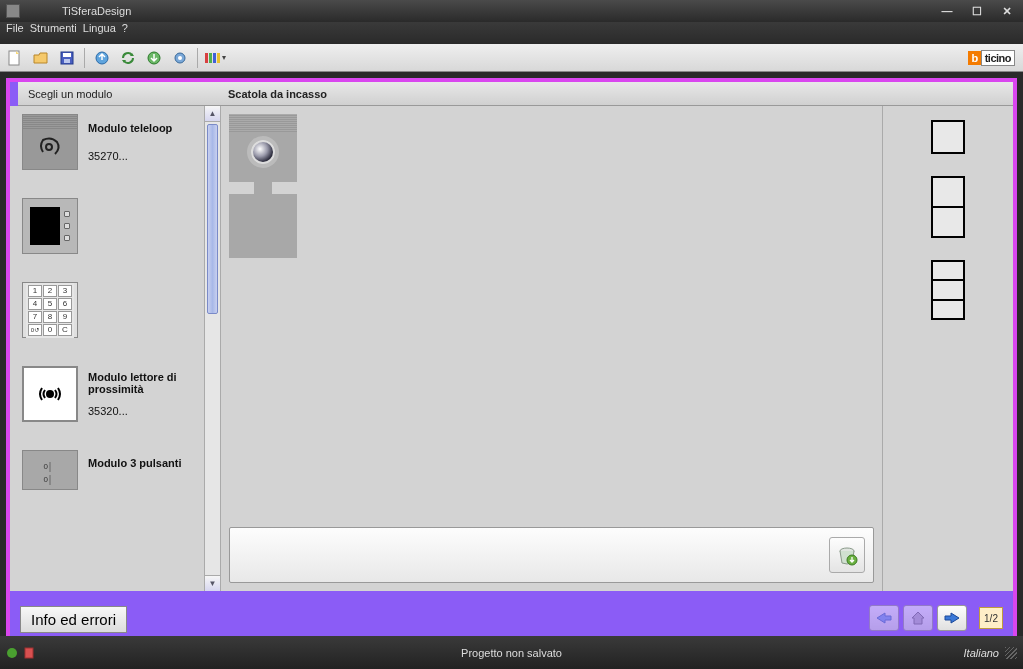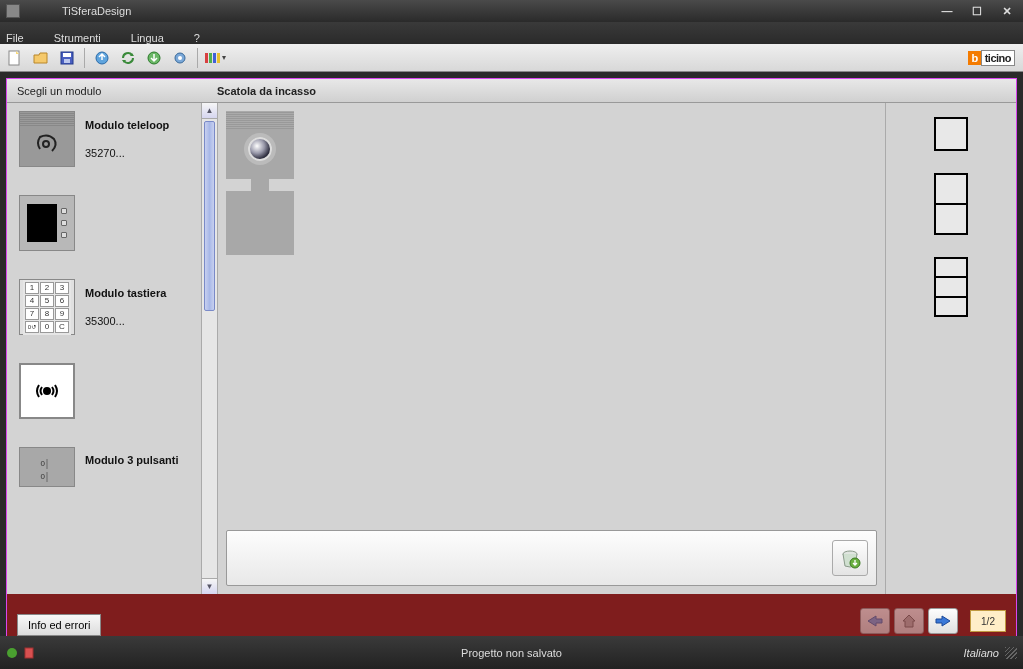--- a/index.html
+++ b/index.html
@@ -6,34 +6,34 @@
   body { width: 1023px; height: 669px; background: #1a1a1a; overflow: hidden; font-size: 11px; }
 
   
   .titlebar { height: 22px; background: linear-gradient(#4a4a4a,#2a2a2a); display: flex; align-items: center; padding: 0 6px; color: #ddd; gap: 36px; }
   .titlebar .app-icon { width: 14px; height: 14px; background: #888; margin-right: 6px; border: 1px solid #555; }
   .titlebar .title { flex: 1; font-size: 11px; }
   .titlebar .win-btns { display: flex; gap: 10px; }
   .titlebar .win-btn { width: 20px; height: 14px; color: #ddd; cursor: pointer; display: flex; align-items: center; justify-content: center; font-weight: bold; }
 
   
-  .menubar { height: 22px; background: linear-gradient(#3a3a3a,#2a2a2a); display: flex; align-items: flex-end; padding: 0 6px; gap: 30px; color: #ddd; }
+  .menubar { height: 22px; background: linear-gradient(#3a3a3a,#2a2a2a); display: flex; align-items: flex-start; padding: 0 6px; gap: 6px; color: #ddd; }
   .menubar .menu-item { font-size: 11px; cursor: pointer; }
 
   
   .toolbar { height: 28px; background: linear-gradient(#efefef,#d8d8d8); display: flex; align-items: center; padding: 0 4px; gap: 4px; border-bottom: 1px solid #888; }
   .toolbar .tb-btn { width: 22px; height: 22px; display: flex; align-items: center; justify-content: center; cursor: pointer; border-radius: 2px; }
   .toolbar .sep { width: 1px; height: 20px; background: #aaa; margin: 0 2px; }
   .toolbar .brand { margin-left: auto; margin-right: 4px; display: flex; align-items: center; }
   .brand-badge { background: #f47b00; color: #fff; padding: 1px 3px; font-weight: bold; font-size: 11px; letter-spacing: -0.5px; }
   .brand-text { background: #fff; color: #222; padding: 1px 3px; font-weight: bold; font-size: 11px; letter-spacing: -0.5px; border:1px solid #888; }
 
   
   .main { position: absolute; top: 72px; left: 0; right: 0; bottom: 20px; background: #2a2a2a; padding: 6px; }
-  .panel { background: #7f1d1d; width: 100%; height: 100%; border: 1px solid #d946ef; position: relative; }
+  .panel { background: #8b5cf6; width: 100%; height: 100%; border: 4px solid #d946ef; position: relative; padding-left: 8px; }
 
   
   .col-headers { height: 24px; background: linear-gradient(#e8e8e8,#d0d0d0); border-bottom: 1px solid #999; display: flex; align-items: center; font-size: 11px; color: #222; }
   .col-headers .h-left { width: 210px; padding-left: 10px; }
   .col-headers .h-center { flex: 1; padding-left: 6px; }
   .col-headers .h-right { width: 130px; text-align: left; padding-right: 6px; font-weight: bold; }
 
   
   .content { position: absolute; top: 24px; left: 0; right: 0; bottom: 48px; display: flex; }
   .modules-pane { width: 210px; background: #d3d3d3; position: relative; overflow: hidden; padding: 8px 4px 8px 12px; }
@@ -79,25 +79,25 @@
   .box1 { width: 34px; height: 34px; }
   .box2 { width: 34px; height: 62px; display:flex; flex-direction:column; }
   .box2 .c, .box3 .c { flex:1; border-bottom:2px solid #000; }
   .box2 .c:last-child, .box3 .c:last-child { border-bottom:none; }
   .box3 { width: 34px; height: 60px; display:flex; flex-direction:column; }
 
   
   .bottom-nav { position: absolute; right: 10px; bottom: 8px; display: flex; gap: 4px; align-items: center; }
   .nav-btn { width: 30px; height: 26px; background: linear-gradient(#fdfdfd,#e0e0e0); border: 1px solid #999; border-radius: 3px; display: flex; align-items: center; justify-content: center; cursor: pointer; }
   .nav-btn.disabled { opacity: 0.5; cursor: default; }
-  .page-ind { width: 36px; height: 22px; background: #ffeec8; border: 1px solid #c09a40; font-size: 10px; display: flex; align-items: center; justify-content: center; color: #333; margin-left: 8px; }
+  .page-ind { width: 24px; height: 22px; background: #ffeec8; border: 1px solid #c09a40; font-size: 10px; display: flex; align-items: center; justify-content: center; color: #333; margin-left: 8px; }
 
   
   .info-row { position: absolute; left: 10px; bottom: 6px; }
-  .info-btn { padding: 4px 10px; background: linear-gradient(#f8f8f8,#dcdcdc); border: 1px solid #888; font-size: 11px; cursor: pointer; }
+  .info-btn { padding: 4px 10px; background: linear-gradient(#f8f8f8,#dcdcdc); border: 1px solid #888; font-size: 15px; cursor: pointer; }
 
   
   .statusbar { position: absolute; left:0; right:0; bottom:0; height: 33px; background: linear-gradient(#3a3a3a,#222); display: flex; align-items: center; color: #ddd; font-size: 11px; padding: 0 6px; }
   .status-icon { width: 12px; height: 12px; margin-right: 6px; }
   .status-center { position:absolute; left:50%; transform:translateX(-50%); }
   .status-right { margin-left: auto; display:flex; align-items:center; gap:6px;font-style:italic; }
   .grip { width:12px; height:12px; background: repeating-linear-gradient(135deg,#666,#666 1px,transparent 1px,transparent 3px); }
 </style>
 </head>
 <body>
@@ -226,33 +226,33 @@
                 <div>5</div>
                 <div>6</div>
               <div>7</div>
                 <div>8</div>
                 <div>9</div>
               <div style="font-size:6px">0↺</div>
                 <div>0</div>
                 <div>C</div>
             </div>
           </div>
-          <div class="module-info">
-            <span class="name">Modulo tastiera</span>
-            <span>35300...</span>
-          </div>
         </div>
 
         <div class="module-item">
           <div class="module-thumb thumb-prox">
             <svg width="30" height="30">
                 <circle cx="15" cy="15" r="4" fill="#000"></circle>
                 <path d="M7 9 Q3 15 7 21 M23 9 Q27 15 23 21" stroke="#000" stroke-width="2" fill="none"></path>
                 <path d="M10 11 Q7 15 10 19 M20 11 Q23 15 20 19" stroke="#000" stroke-width="2" fill="none"></path>
               </svg>
+          </div>
+          <div class="module-info">
+            <span class="name">Modulo lettore di prossimità</span>
+            <span>35320...</span>
           </div>
         </div>
 
         <div class="module-item" style="margin-bottom:0">
           <div class="module-thumb thumb-pulsanti" style="height:40px">
             <div class="row"></div>
               <div class="row"></div>
           </div>
           <div class="module-info">
             <span class="name">Modulo 3 pulsanti</span>

